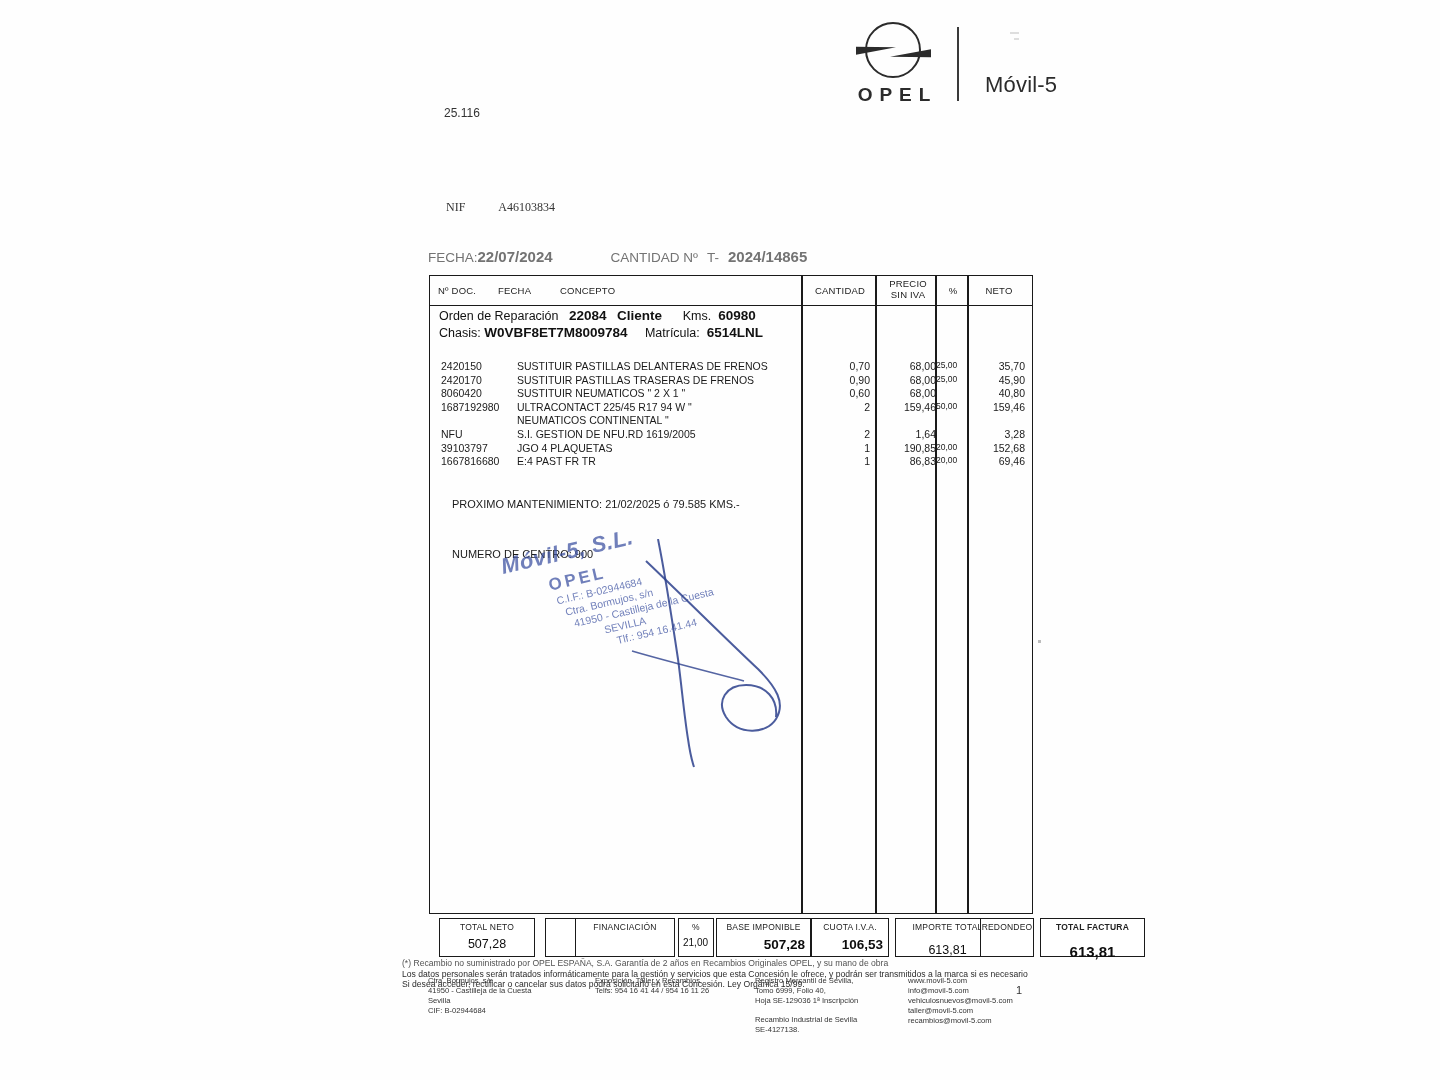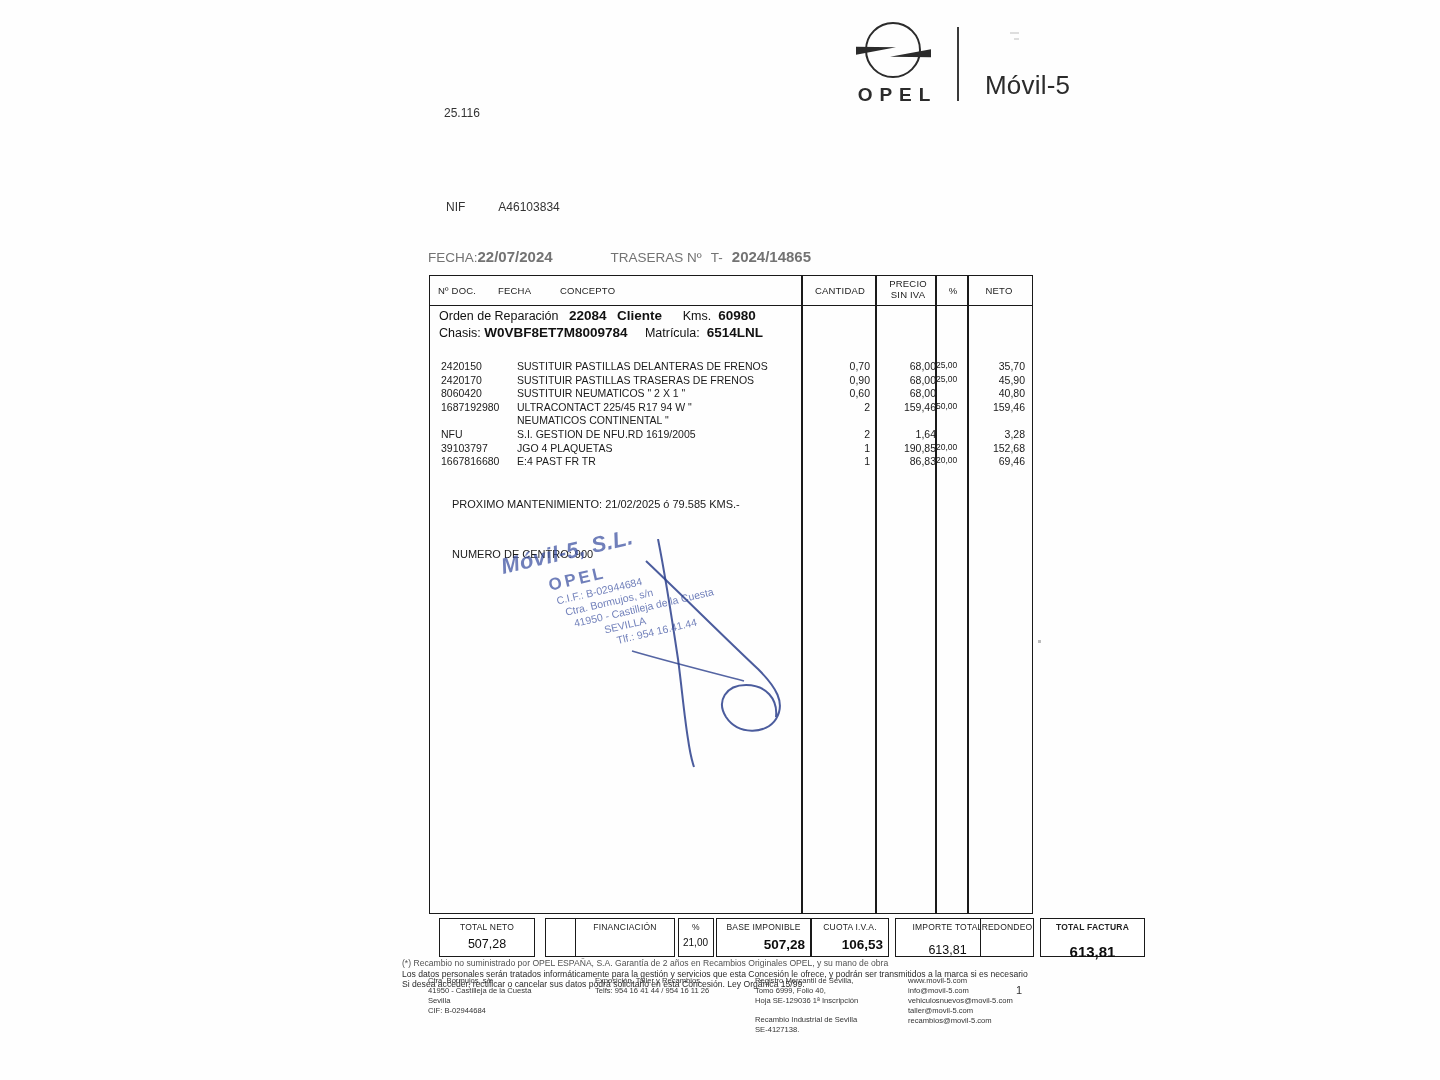--- a/index.html
+++ b/index.html
@@ -82,21 +82,21 @@
     margin-top: 6px;
     padding-left: 7px;
   }
   .logo-divider {
     width: 2px;
     height: 74px;
     background: #3a3a3a;
     margin: 0 26px 0 14px;
   }
   .dealer-name {
-    font-size: 26px;
+    font-size: 22px;
     color: #2b2b2b;
     letter-spacing: 0.2px;
     margin-top: 42px;
   }
 
   
   .doc-code {
     position: absolute;
     left: 444px;
     top: 106px;
@@ -104,20 +104,21 @@
     color: #333;
   }
   .nif-row {
     position: absolute;
     left: 446px;
     top: 200px;
     font-size: 12px;
     color: #333;
     display: flex;
     gap: 33px;
+    font-family: Liberation Serif, serif;
   }
 
   
   .meta-row {
     position: absolute;
     left: 428px;
     top: 248px;
     display: flex;
     align-items: baseline;
     font-size: 14px;
@@ -368,21 +369,21 @@
   <div class="doc-code">25.116</div>
   <div class="nif-row">
     <span>NIF</span>
     <span>A46103834</span>
   </div>
 
   <div class="meta-row">
     <span class="lbl">FECHA:</span>
     <span class="val">22/07/2024</span>
     <span class="meta-gap"></span>
-    <span class="lbl">TRASERAS Nº</span>
+    <span class="lbl">CANTIDAD Nº</span>
     <span class="meta-gap-sm"></span>
     <span class="lbl">T-</span>
     <span class="meta-gap-sm"></span>
     <span class="val">2024/14865</span>
   </div>
 
   <div class="table">
 
     <div class="thead">
       <span class="th th-doc">Nº DOC.</span>

